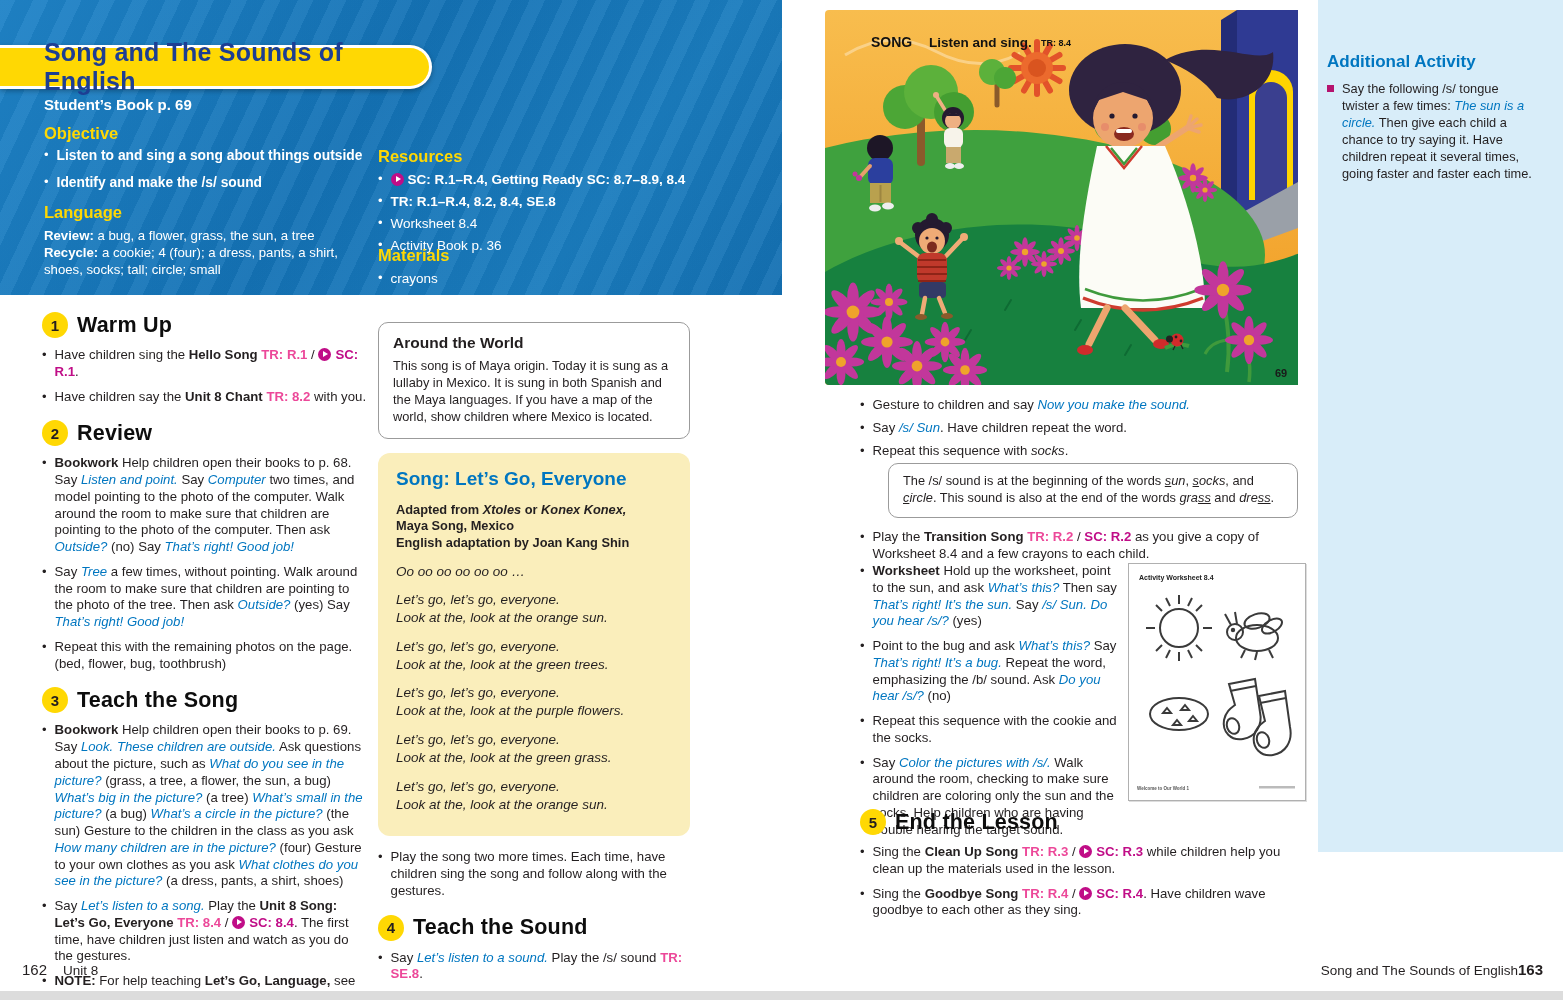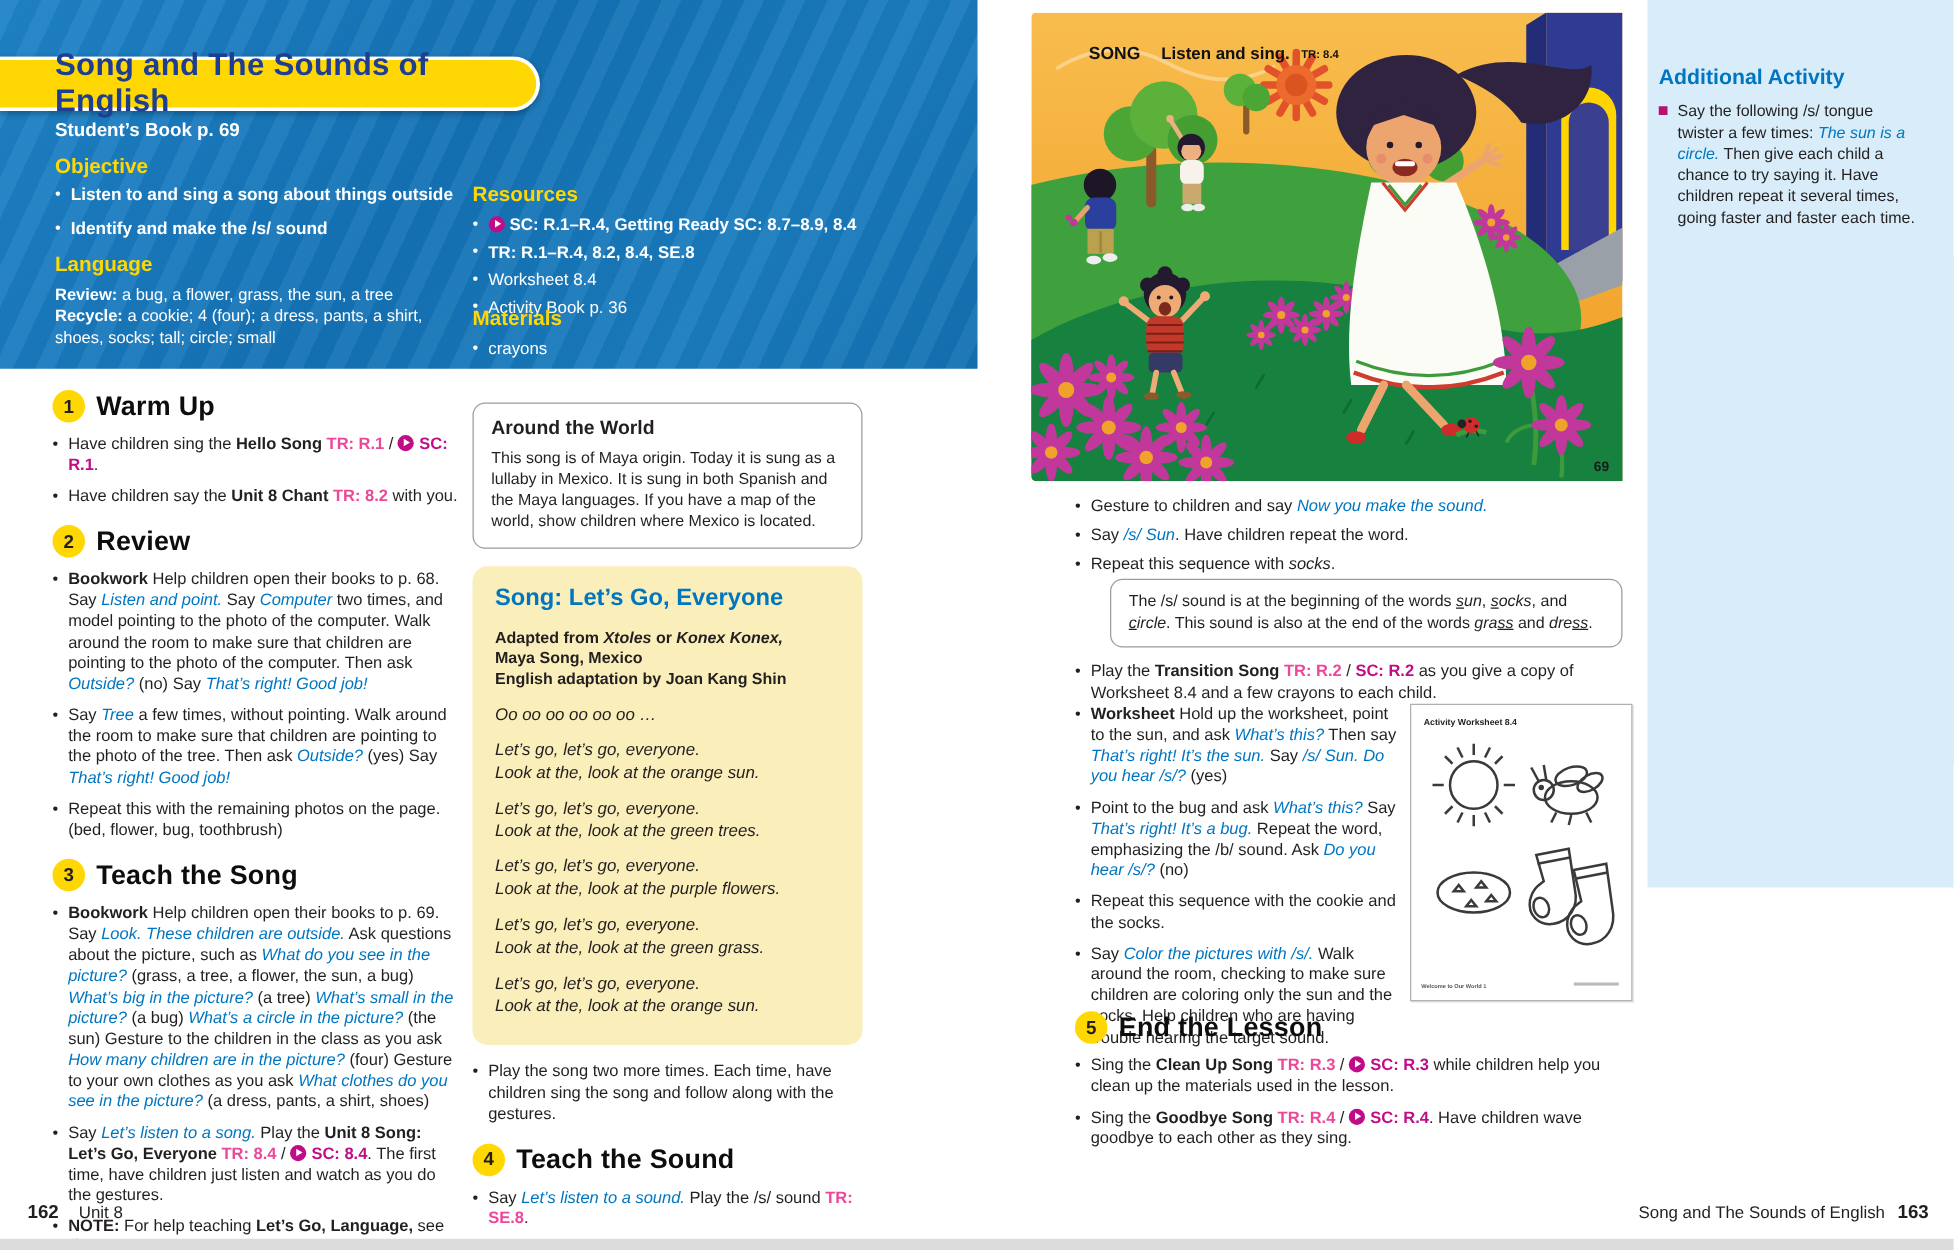--- a/index.html
+++ b/index.html
@@ -80,34 +80,34 @@
     border:1.5px solid #9b9b9b;border-radius:10px;padding:9px 14px 10px;}
   .sounds-title{font-weight:bold;font-size:15.5px;margin-bottom:4px;}
   .sounds-body{font-size:12.8px;line-height:1.32;}
   .rp-b1{left:860px;top:529px;width:455px;}
   .rp-b2{left:860px;top:563px;width:262px;}
   .worksheet{left:1128px;top:563px;width:176px;height:236px;background:#fff;
     border:1px solid #b0b0b0;box-shadow:1px 1px 0 #ddd;}
   .sec5{left:860px;top:809px;width:455px;}
 
   
-  .sidebar{left:1318px;top:0;width:245px;height:710px;background:#d8edf9;}
+  .sidebar{left:1318px;top:0;width:245px;height:852px;background:#d8edf9;}
   .sb-title{position:absolute;left:9px;top:52px;color:#0076c0;font-weight:bold;font-size:17px;}
   .sb-b{position:absolute;left:9px;top:80px;width:210px;justify-content:center;}
   .sq{flex:0 0 7px;width:7px;height:7px;background:#b5136e;margin-top:5px;}
   .sb-b .bt{font-size:12.8px;line-height:1.33;}
   .note-box{position:absolute;left:10px;top:884px;width:206px;box-sizing:border-box;
     background:#a6d8f2;border-radius:10px;padding:9px 12px;font-weight:bold;font-size:13.2px;
     line-height:1.32;white-space:pre-line;color:#1c1c1c;}
 
   
   .foot-left{left:22px;top:961px;font-size:13.5px;}
-  .foot-left .num{font-weight:bold;font-size:15px;margin-right:16px;}
+  .foot-left .num{font-weight:normal;font-size:15px;margin-right:16px;}
   .foot-right{right:20px;top:961px;font-size:13.5px;text-align:right;}
-  .foot-right .num{font-weight:bold;font-size:15px;margin-left:10px;}
+  .foot-right .num{font-weight:bold;font-size:15px;}
   .bottom-strip{left:0;top:991px;width:1563px;height:9px;background:#dcdcdc;}
 </style>
 </head>
 <body>
 
 <div class="abs blue-header">
   <div class="title-pill">
     <span class="tt">Song and The Sounds of English</span>
   </div>
   <div class="abs hdr-sb">Student’s Book p. 69</div>

